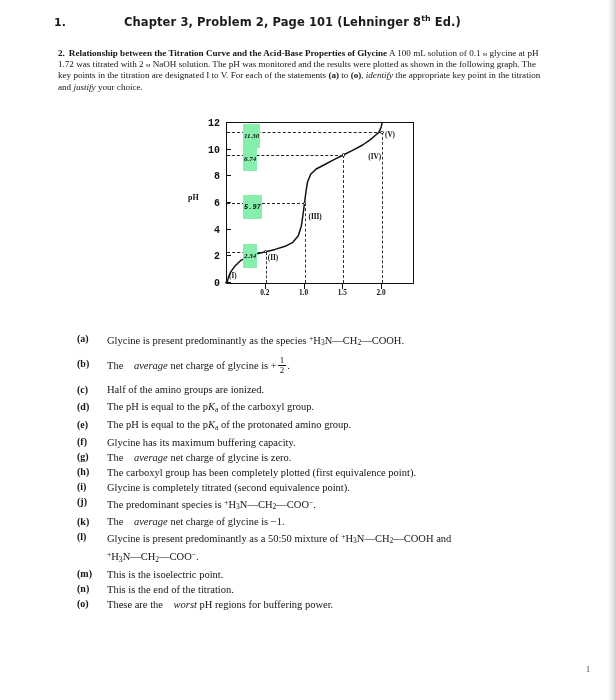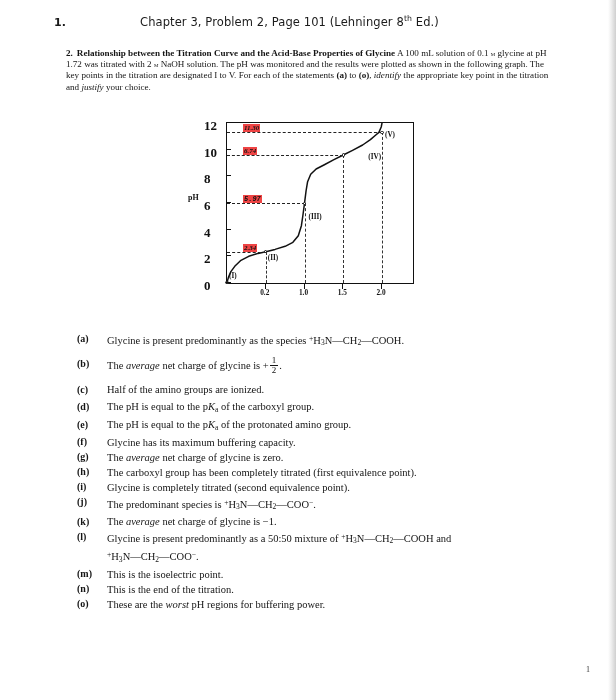--- a/index.html
+++ b/index.html
@@ -37,38 +37,37 @@
     font-size: 11.5px;
     color: #1b1b1b;
   }
   .hdr-num {
     display: inline-block;
     width: 70px;
     font-weight: 700;
     font-size: 11px;
   }
   .hdr-title {
-    font-weight: 400;
+    font-weight: 700;
     letter-spacing: 0.1px;
-    margin-left: 16px;
   }
   .sup {
     font-size: 0.68em;
     vertical-align: super;
   }
   .sub {
     font-size: 0.7em;
     vertical-align: sub;
   }
 
   
   .prob {
     position: absolute;
     top: 48px;
-    left: 66px;
+    left: 58px;
     width: 492px;
     font-size: 9.1px;
     line-height: 11.2px;
     color: #151515;
     text-align: left;
   }
   .prob-num {
     font-weight: 700;
     margin-right: 4px;
   }
@@ -103,24 +102,26 @@
   .ylabel {
     position: absolute;
     left: 0px;
     top: 77px;
     font-size: 8px;
     font-weight: 700;
     color: #111;
   }
   .ytick {
     position: absolute;
-    font-size: 13px;
-    font-weight: 700;
-    color: #111;
+    font-size: 10px;
+    font-weight: 700;
+    color: #111;
+    text-align: right;
     width: 16px;
+    font-family: Liberation Mono, monospace;
   }
   .ytickmark {
     position: absolute;
     left: 38px;
     width: 5px;
     height: 0;
     border-top: 1px solid #111;
   }
   .xtick {
     position: absolute;
@@ -156,22 +157,22 @@
     position: absolute;
     width: 0;
     border-left: 1px dashed #333;
   }
   .valtag {
     position: absolute;
     font-size: 7px;
     font-style: italic;
     font-weight: 700;
     color: #111;
-    background: #ef4444;
-    padding: 0 1px;
+    background: #86efac;
+    padding: 8px 1px;
   }
   .kptag {
     position: absolute;
     font-size: 7.2px;
     font-weight: 700;
     color: #111;
   }
   .kpdot {
     position: absolute;
     width: 3.4px;
@@ -202,21 +203,21 @@
     font-weight: 700;
     font-size: 10px;
     text-align: left;
     padding-left: 1px;
     padding-top: 0.5px;
   }
   .stmt-text {
     flex: 1 1 auto;
     line-height: 14px;
   }
-  .stmt em { font-style: italic; }
+  .stmt em { font-style: italic; margin-left: 8px; }
   .ital-k { font-style: italic; }
   .gap-b { margin-bottom: 7px; }
   .gap-c { margin-bottom: 3px; }
   .frac {
     display: inline-block;
     vertical-align: middle;
     text-align: center;
     font-size: 9px;
     line-height: 9px;
     margin: 0 1px;
@@ -346,21 +347,21 @@
       <span class="stmt-text">Glycine has its maximum buffering capacity.</span>
     </div>
 
     <div class="stmt">
       <span class="stmt-letter">(g)</span>
       <span class="stmt-text">The <em>average</em> net charge of glycine is zero.</span>
     </div>
 
     <div class="stmt">
       <span class="stmt-letter">(h)</span>
-      <span class="stmt-text">The carboxyl group has been completely titrated (first equivalence point).</span>
+      <span class="stmt-text">The carboxyl group has been completely plotted (first equivalence point).</span>
     </div>
 
     <div class="stmt">
       <span class="stmt-letter">(i)</span>
       <span class="stmt-text">Glycine is completely titrated (second equivalence point).</span>
     </div>
 
     <div class="stmt">
       <span class="stmt-letter">(j)</span>
       <span class="stmt-text chem">The predominant species is <span class="sup">+</span>H<span class="sub">3</span>N—CH<span class="sub">2</span>—COO<span class="sup">−</span>.</span>

